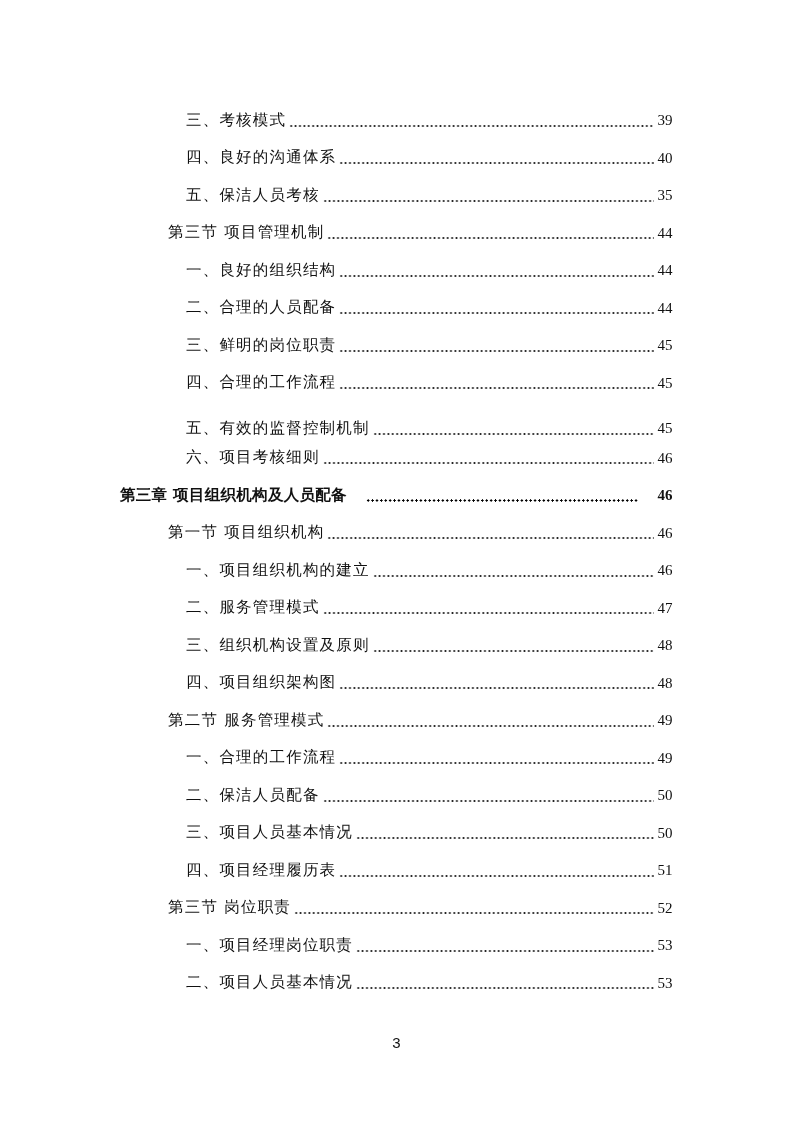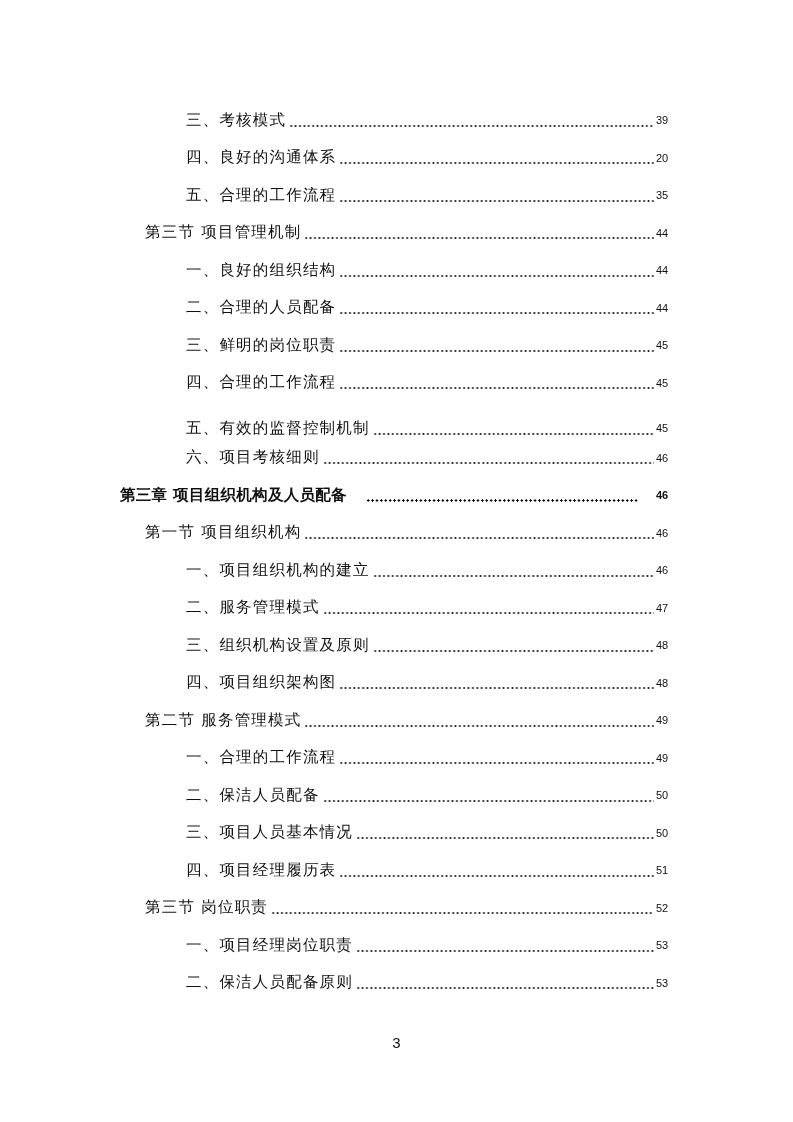--- a/index.html
+++ b/index.html
@@ -25,21 +25,21 @@
       position: absolute;
       height: 37px;
       display: flex;
       align-items: center;
       font-size: 15.5px;
       line-height: 1;
       right: 119px;
       white-space: nowrap;
     }
     .toc-row.level-1 { left: 120px; font-weight: bold; gap: 16px; }
-    .toc-row.level-2 { left: 145px; }
+    .toc-row.level-2 { left: 168px; }
     .toc-row.level-3 { left: 186px; }
     .toc-title {
       flex: 0 0 auto;
       letter-spacing: 1.2px;
     }
     .toc-row.level-1 .toc-title { letter-spacing: 0.3px; }
     .toc-leader {
       flex: 1 1 auto;
       height: 2px;
       margin: 0 2px 0 3px;
@@ -50,23 +50,23 @@
       background-repeat: repeat-x;
       background-position: left center;
     }
     .toc-row.level-1 .toc-leader {
       background-image: radial-gradient(circle, #000 1.1px, transparent 1.3px);
       height: 3px;
       background-size: 4.4px 3px;
     }
     .toc-page {
       flex: 0 0 auto;
-      font-family: Liberation Sans, sans-serif;
-      font-size: 11px;
-      text-align: left;
+      font-family: Liberation Serif, serif;
+      font-size: 15px;
+      text-align: center;
       min-width: 18px;
     }
     .page-number {
       position: absolute;
       top: 1034px;
       left: 0;
       width: 793px;
       text-align: center;
       font-family: "Liberation Sans", "DejaVu Sans", sans-serif;
       font-size: 15px;
@@ -78,24 +78,24 @@
 
 <div class="toc">
   <div class="toc-row level-3" style="top:0px">
     <span class="toc-title">三、考核模式</span>
     <span class="toc-leader"></span>
     <span class="toc-page">39</span>
   </div>
   <div class="toc-row level-3" style="top:37.5px">
     <span class="toc-title">四、良好的沟通体系</span>
     <span class="toc-leader"></span>
-    <span class="toc-page">20</span>
+    <span class="toc-page">40</span>
   </div>
   <div class="toc-row level-3" style="top:75px">
-    <span class="toc-title">五、合理的工作流程</span>
+    <span class="toc-title">五、保洁人员考核</span>
     <span class="toc-leader"></span>
     <span class="toc-page">35</span>
   </div>
   <div class="toc-row level-2" style="top:112.5px">
     <span class="toc-title">第三节  项目管理机制</span>
     <span class="toc-leader"></span>
     <span class="toc-page">44</span>
   </div>
   <div class="toc-row level-3" style="top:150px">
     <span class="toc-title">一、良好的组织结构</span>
@@ -186,19 +186,19 @@
     <span class="toc-title">第三节  岗位职责</span>
     <span class="toc-leader"></span>
     <span class="toc-page">52</span>
   </div>
   <div class="toc-row level-3" style="top:825px">
     <span class="toc-title">一、项目经理岗位职责</span>
     <span class="toc-leader"></span>
     <span class="toc-page">53</span>
   </div>
   <div class="toc-row level-3" style="top:862.5px">
-    <span class="toc-title">二、保洁人员配备原则</span>
+    <span class="toc-title">二、项目人员基本情况</span>
     <span class="toc-leader"></span>
     <span class="toc-page">53</span>
   </div>
 </div>
 
 <div class="page-number">3</div>
 
 </body></html>

